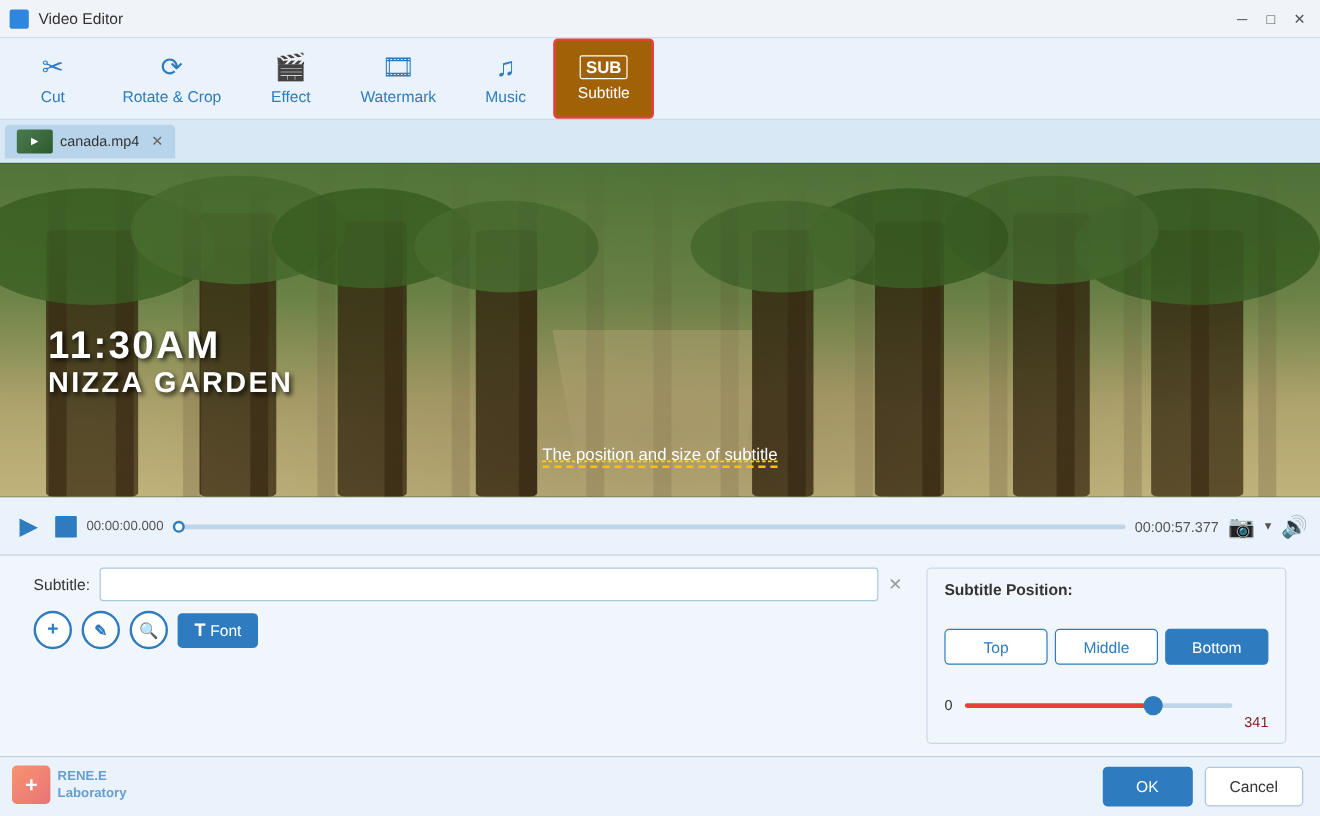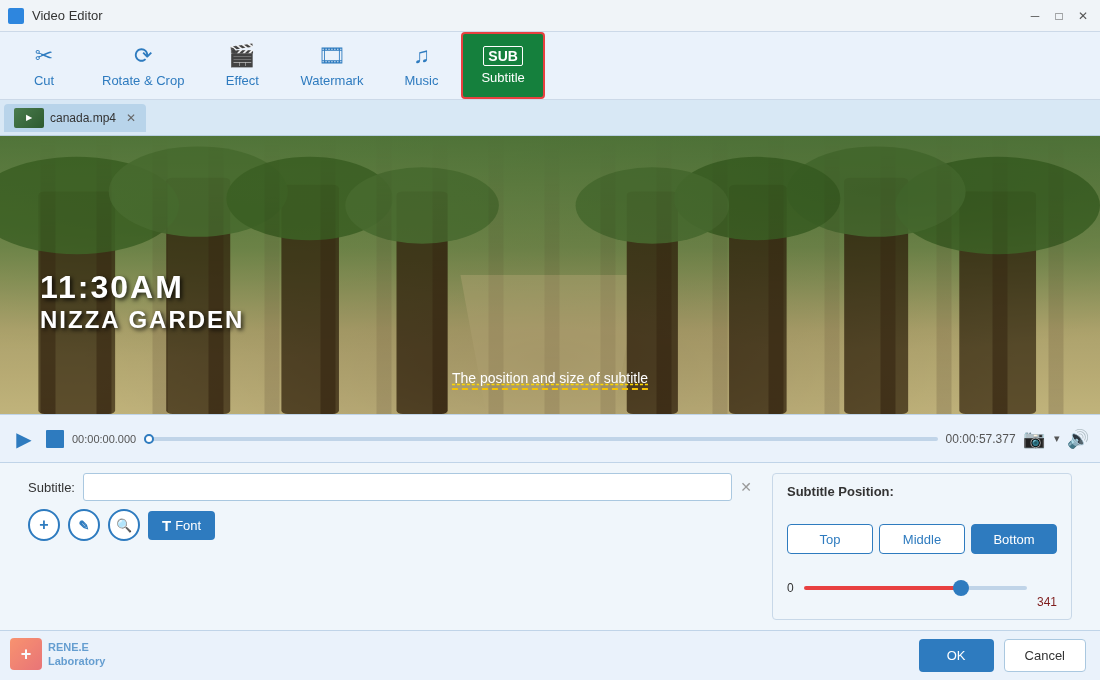--- a/index.html
+++ b/index.html
@@ -68,21 +68,21 @@
       justify-content: center;
       padding: 6px 18px;
       cursor: pointer;
       gap: 4px;
       border-radius: 4px;
       min-width: 80px;
       color: #2e7bbf;
       font-size: 13px;
     }
     .tab-item.active {
-      background: #15803d;
+      background: #a16207;
       color: white;
       border: 2px solid #e84040;
       border-radius: 4px;
       text-align: right;
     }
     .tab-item .tab-icon {
       font-size: 22px;
     }
 
     

